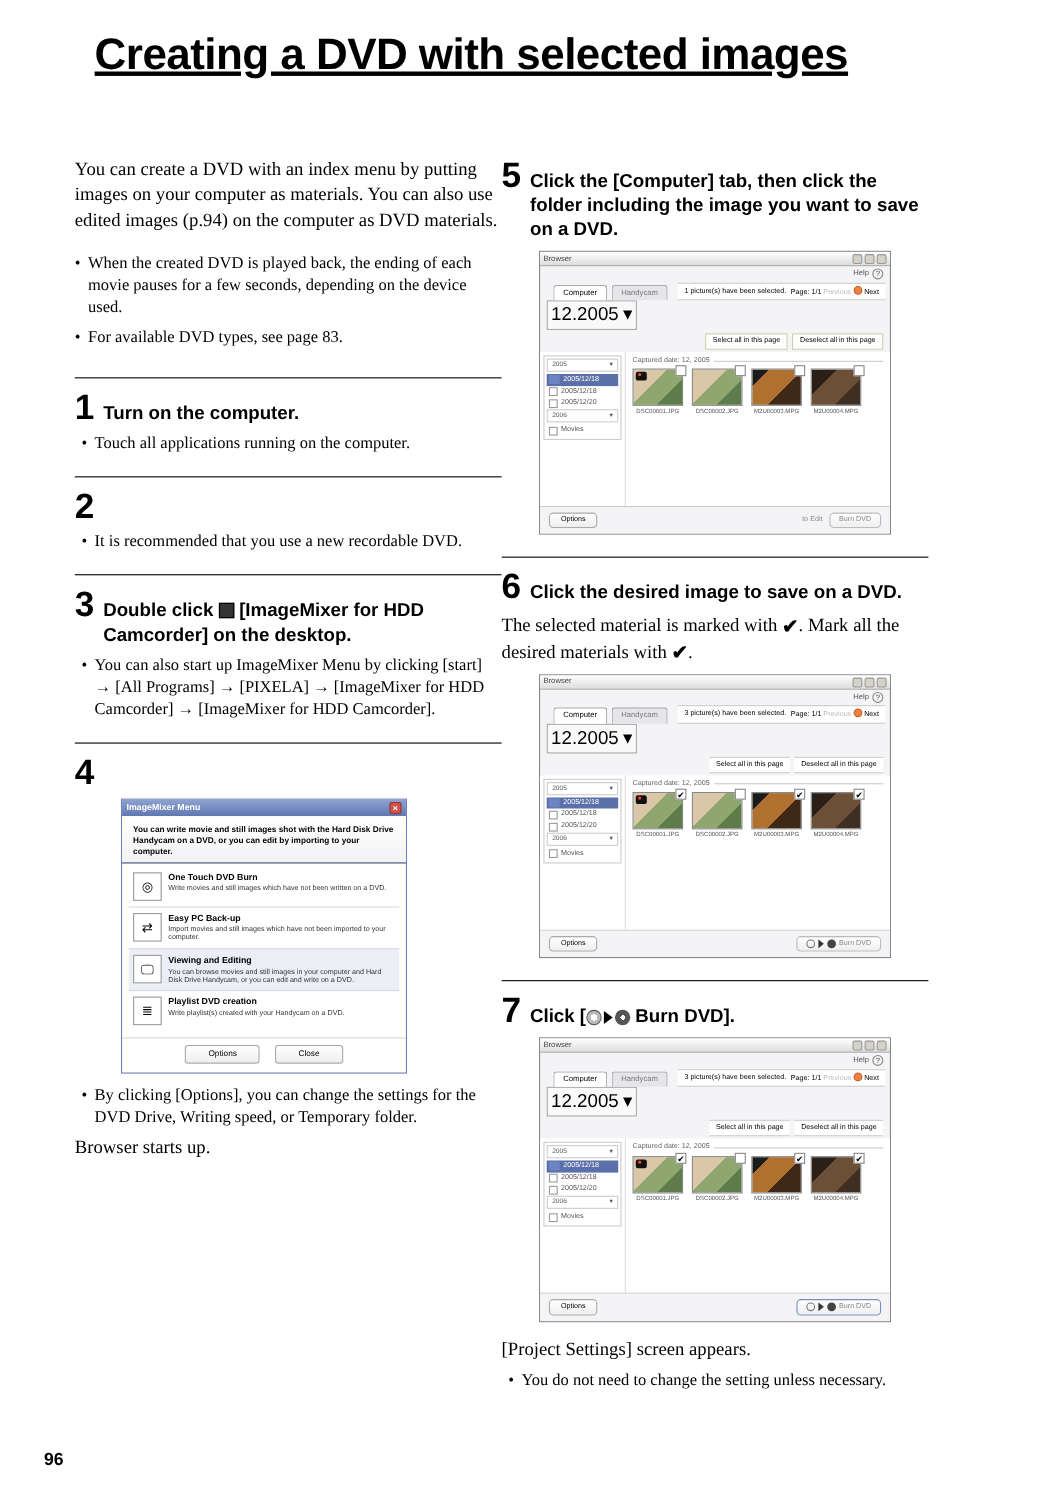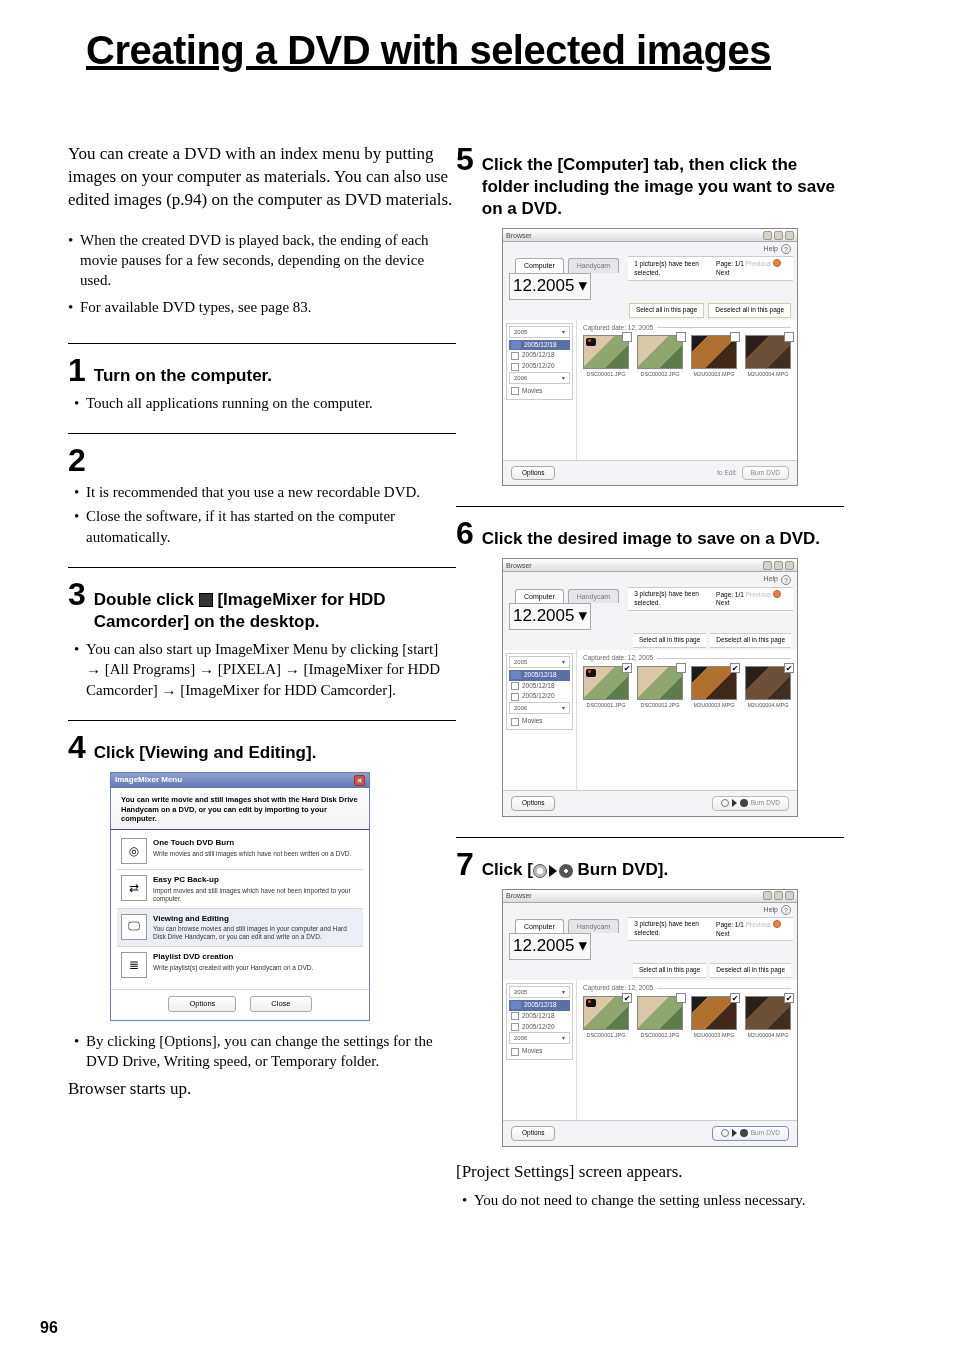--- a/index.html
+++ b/index.html
@@ -80,21 +80,21 @@
     width: 0; height: 0;
     border-left: 8px solid #000;
     border-top: 6px solid transparent;
     border-bottom: 6px solid transparent;
   }
   .burn-icons .disc2 {
     width: 14px; height: 14px; border-radius: 50%;
     background: radial-gradient(circle at center, #fff 0 2px, #555 2px);
   }
   .screenshot {
-    width: 296px;
+    width: 320px;
     margin: 8px auto 14px auto;
     display: block;
   }
   .ss-outer {
     border: 1px solid #888;
     background: #f4f4f7;
     font-family: Arial, sans-serif;
   }
   .ss-titlebar {
     height: 13px;
@@ -269,21 +269,20 @@
     </div>
 
     <hr class="sep">
 
     <div class="step">
       <div class="step-head">
         <span class="step-num">2</span>
       </div>
       <ul class="sub">
         <li>It is recommended that you use a new recordable DVD.</li>
-        <li>Close the software, if it has started on the computer automatically.</li>
       </ul>
     </div>
 
     <hr class="sep">
 
     <div class="step">
       <div class="step-head">
         <span class="step-num">3</span>
         <span class="step-title">
           <span>Double click </span><span class="inline-icon"></span><span> [ImageMixer for HDD Camcorder] on the desktop.</span>
@@ -292,21 +291,20 @@
       <ul class="sub">
         <li>You can also start up ImageMixer Menu by clicking [start] → [All Programs] → [PIXELA] → [ImageMixer for HDD Camcorder] → [ImageMixer for HDD Camcorder].</li>
       </ul>
     </div>
 
     <hr class="sep">
 
     <div class="step">
       <div class="step-head">
         <span class="step-num">4</span>
-        <span class="step-title">Click [Viewing and Editing].</span>
       </div>
 
       <div class="im-window">
         <div class="im-title">
           <span>ImageMixer Menu</span>
           <span class="x">×</span>
         </div>
         <div class="im-desc">You can write movie and still images shot with the Hard Disk Drive Handycam on a DVD, or you can edit by importing to your computer.</div>
         <div class="im-list">
           <div class="im-item">
@@ -468,20 +466,23 @@
       </div>
     </div>
 
     <hr class="sep">
 
     <div class="step">
       <div class="step-head">
         <span class="step-num">6</span>
         <span class="step-title">Click the desired image to save on a DVD.</span>
       </div>
+      <p class="step-body">
+        <span>The selected material is marked with </span><span class="check-icon">✔</span><span>. Mark all the desired materials with </span><span class="check-icon">✔</span><span>.</span>
+      </p>
 
       <div class="screenshot ss-outer">
         <div class="ss-titlebar">
           <span>Browser</span>
           <span class="btns">
               <span class="sq"></span>
               <span class="sq"></span>
               <span class="sq"></span>
             </span>
         </div>

